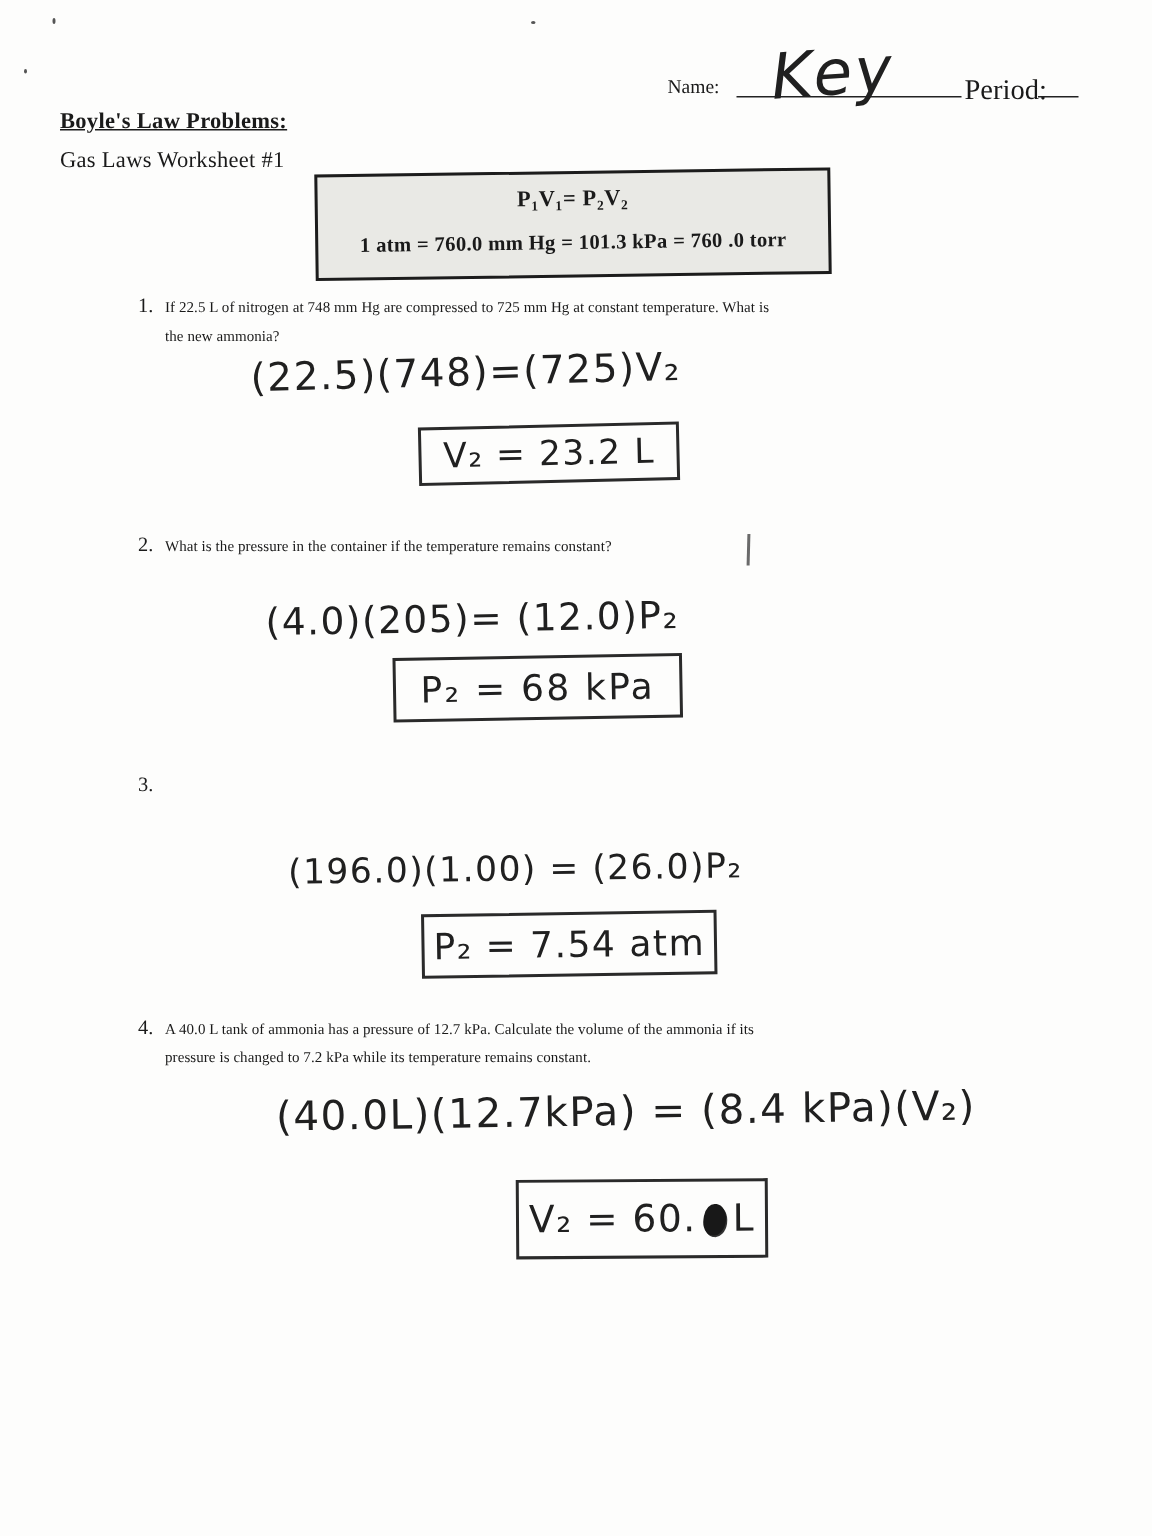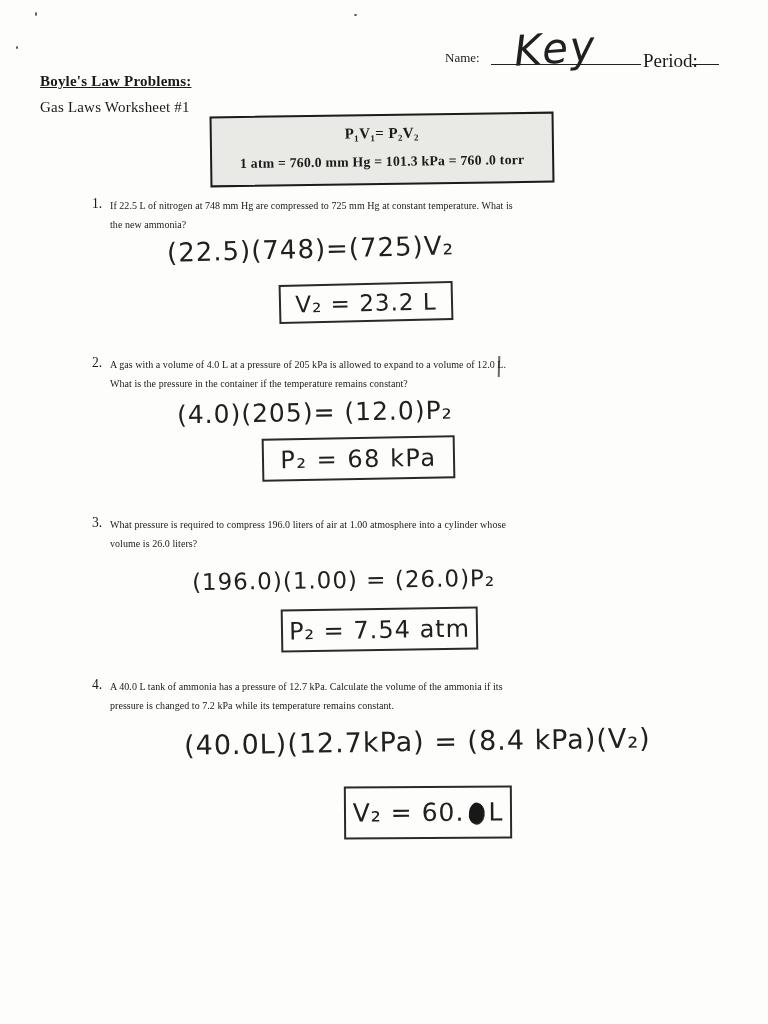--- a/index.html
+++ b/index.html
@@ -82,35 +82,30 @@
     </div>
   </div>
   <div class="eq hand" style="left:167px; top:234px; font-size:26px; transform:rotate(-1.5deg);">(22.5)(748)=(725)V₂</div>
   <div class="answer-box" style="left:279px; top:283px; width:174px; height:39px; transform:rotate(-1.3deg);">
     <span class="hand" style="font-size:23px; letter-spacing:1px;">V₂ = 23.2 L</span>
   </div>
 
   <div class="problem" style="top:355px;">
     <div class="pnum">2.</div>
     <div class="ptext">
-      <div>A gas with a volume of 4.0 L at a pressure of 205 kPa is allowed to expand to a volume of 12.0 L.</div>
       <div>What is the pressure in the container if the temperature remains constant?</div>
     </div>
   </div>
   <div class="eq hand" style="left:177px; top:398px; font-size:25px; transform:rotate(-1deg);">(4.0)(205)= (12.0)P₂</div>
   <div class="answer-box" style="left:262px; top:437px; width:193px; height:43px; transform:rotate(-1deg);">
     <span class="hand" style="font-size:24px; letter-spacing:1.5px;">P₂ = 68 kPa</span>
   </div>
 
   <div class="problem" style="top:515px;">
     <div class="pnum">3.</div>
-    <div class="ptext">
-      <div>What pressure is required to compress 196.0 liters of air at 1.00 atmosphere into a cylinder whose</div>
-      <div>volume is 26.0 liters?</div>
-    </div>
   </div>
   <div class="eq hand" style="left:192px; top:567px; font-size:23px; transform:rotate(-0.8deg);">(196.0)(1.00) = (26.0)P₂</div>
   <div class="answer-box" style="left:281px; top:608px; width:197px; height:43px; transform:rotate(-0.9deg);">
     <span class="hand" style="font-size:24px; letter-spacing:1px;">P₂ = 7.54 atm</span>
   </div>
 
   <div class="problem" style="top:677px;">
     <div class="pnum">4.</div>
     <div class="ptext">
       <div>A 40.0 L tank of ammonia has a pressure of 12.7 kPa. Calculate the volume of the ammonia if its</div>

